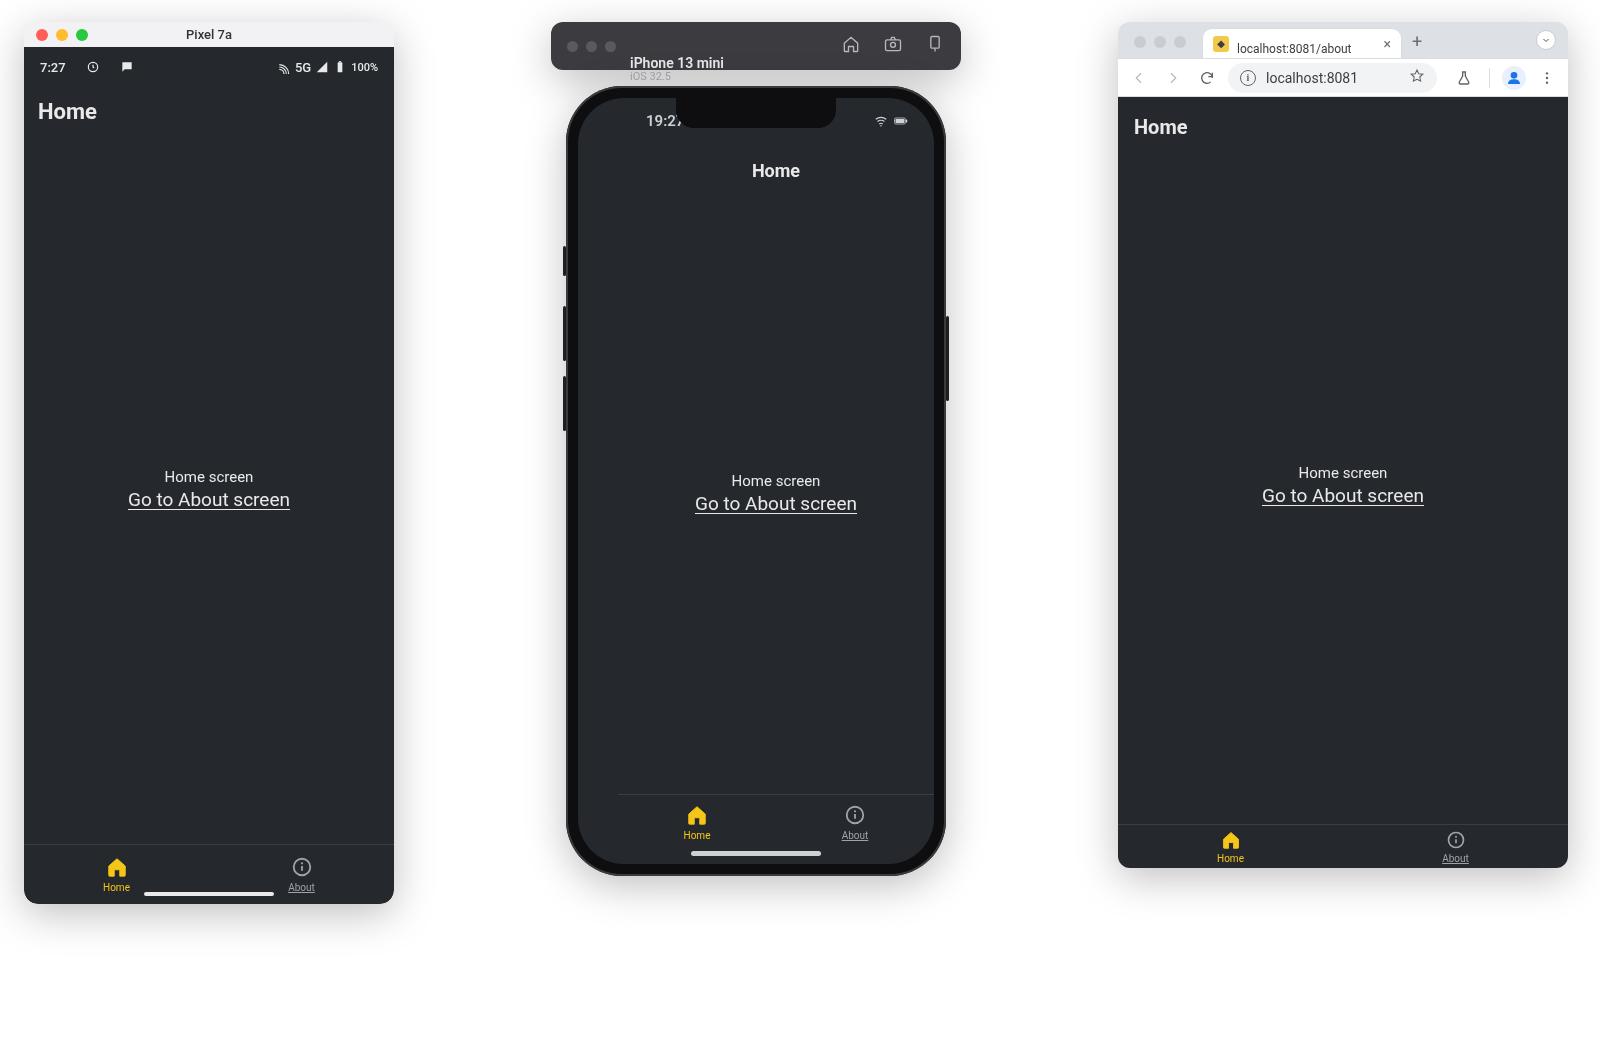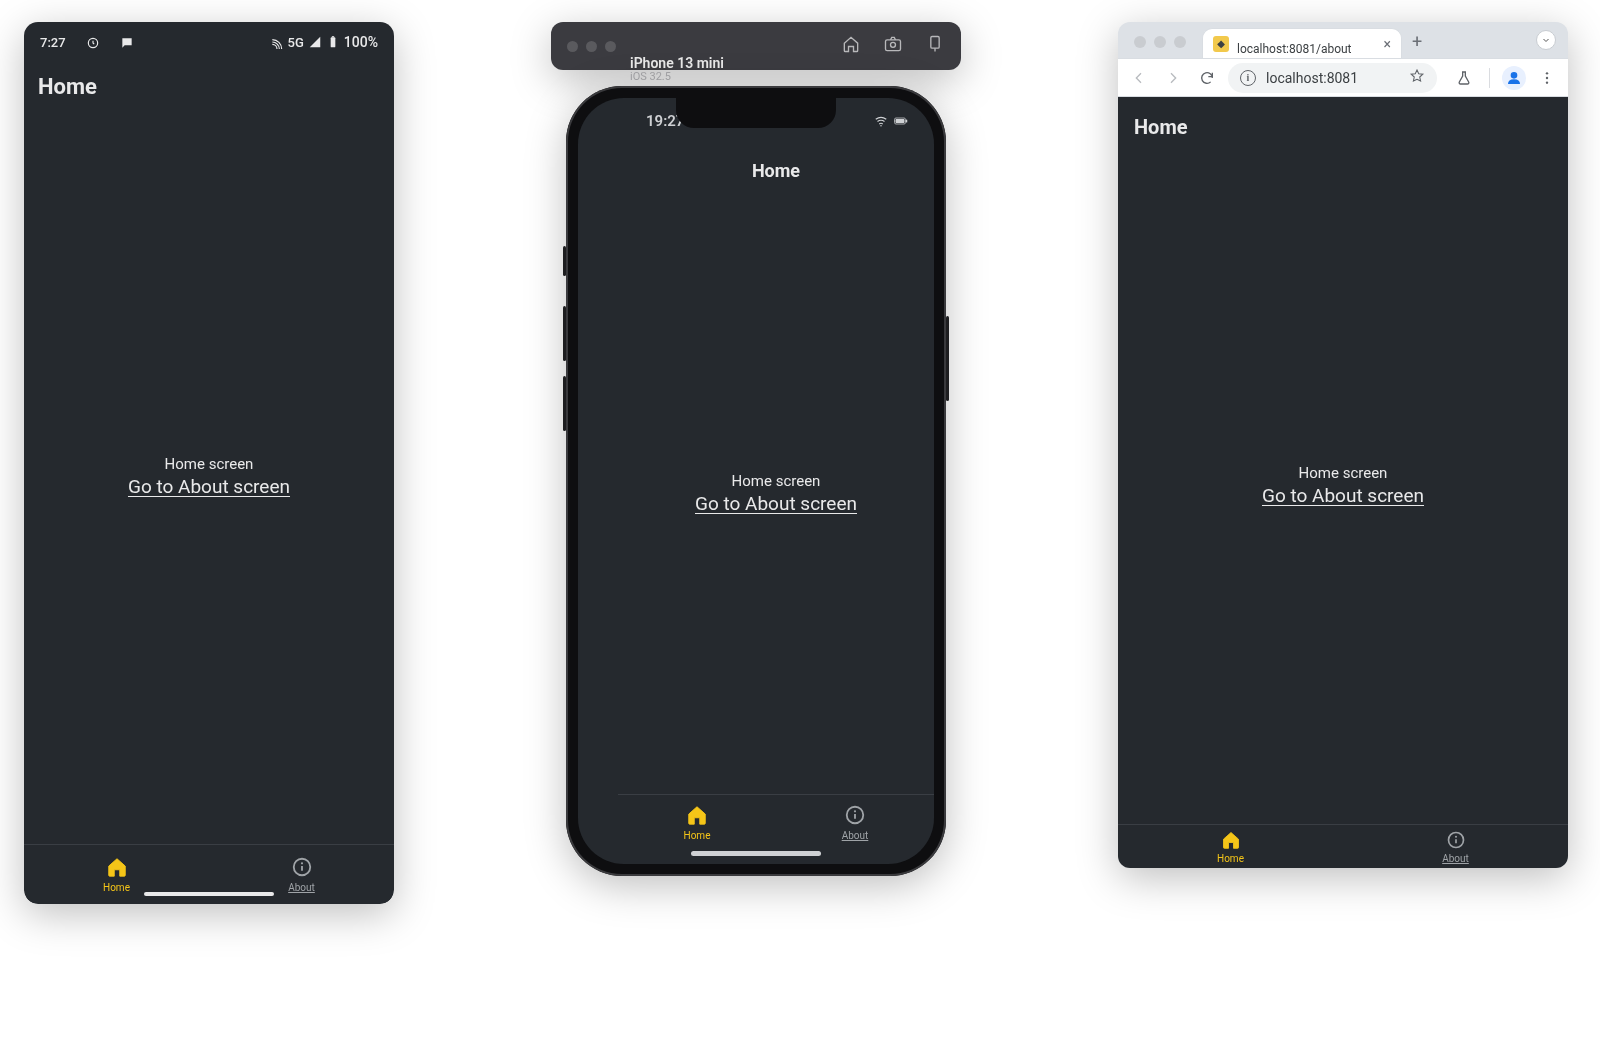--- a/index.html
+++ b/index.html
@@ -73,21 +73,21 @@
   .android-status{
     height:24px;
     display:flex;
     align-items:center;
     justify-content:space-between;
     padding:0 16px;
     font-size:13px;
     font-weight:500;
     margin-top:8px;
   }
-  .android-status .left{display:flex;align-items:flex-end;gap:20px;}
+  .android-status .left{display:flex;align-items:flex-start;gap:20px;}
   .android-status .right{display:flex;align-items:center;gap:4px;}
   .android-header{
     padding:20px 14px 10px 14px;
     font-size:22px;
     font-weight:700;
   }
   .app-content{
     flex:1;
     display:flex;
     flex-direction:column;
@@ -256,20 +256,28 @@
   .chrome-tabbar .tab svg{width:20px;height:20px;}
 
   
   .mini-ico{display:inline-flex;}
   .mini-ico svg{width:14px;height:14px;}
 </style>
 </head>
 <body>
 
 <div class="android-window">
+  <div class="android-titlebar">
+    <div class="traffic-lights">
+      <div class="tl red"></div>
+      <div class="tl yellow"></div>
+      <div class="tl green"></div>
+    </div>
+    <div class="android-title">Pixel 7a</div>
+  </div>
   <div class="android-screen">
     <div class="android-status">
       <div class="left">
         <span>7:27</span>
         <span class="mini-ico">
             <svg viewBox="0 0 24 24">
               <circle cx="12" cy="12" r="8" fill="none" stroke="#e9e9ea" stroke-width="2"></circle>
               <path d="M12 8v4l2 2" stroke="#e9e9ea" stroke-width="2" fill="none"></path>
             </svg>
           </span>
@@ -290,21 +298,21 @@
             <svg viewBox="0 0 24 24">
               <path d="M3 21L21 3v18z" fill="#e9e9ea"></path>
             </svg>
           </span>
         <span class="mini-ico">
             <svg viewBox="0 0 24 24">
               <rect x="8" y="4" width="8" height="17" rx="1.5" fill="#e9e9ea"></rect>
               <rect x="10" y="2" width="4" height="2" fill="#e9e9ea"></rect>
             </svg>
           </span>
-        <span style="font-size:14px;">100%</span>
+        <span style="font-size:11px;">100%</span>
       </div>
     </div>
     <div class="android-header">Home</div>
     <div class="app-content">
       <div class="label">Home screen</div>
       <div class="link">Go to About screen</div>
     </div>
     <div class="tabbar">
       <div class="tab active">
         <span>

